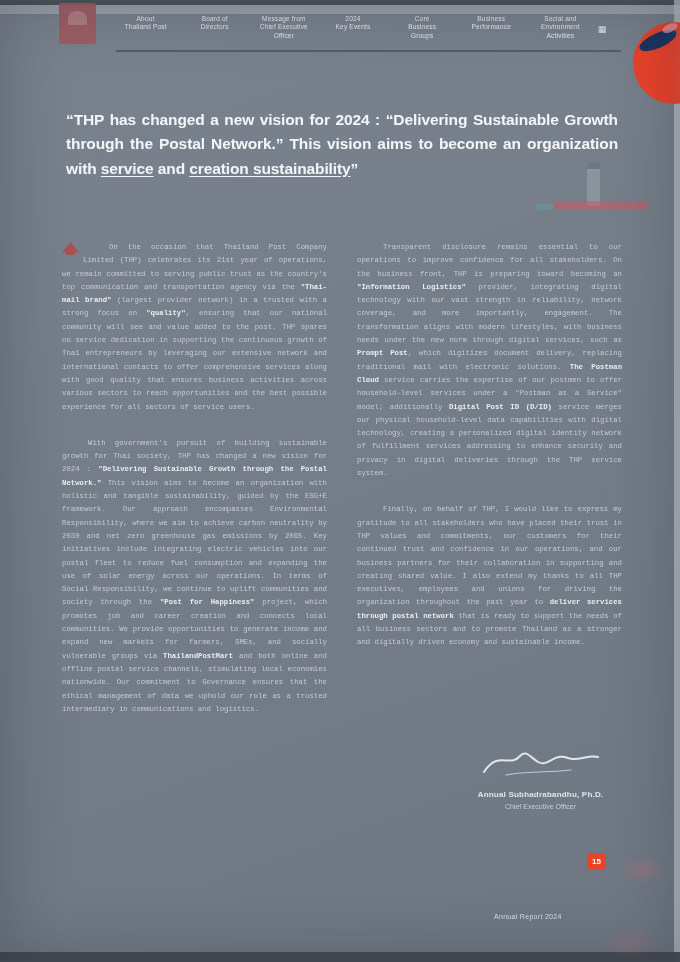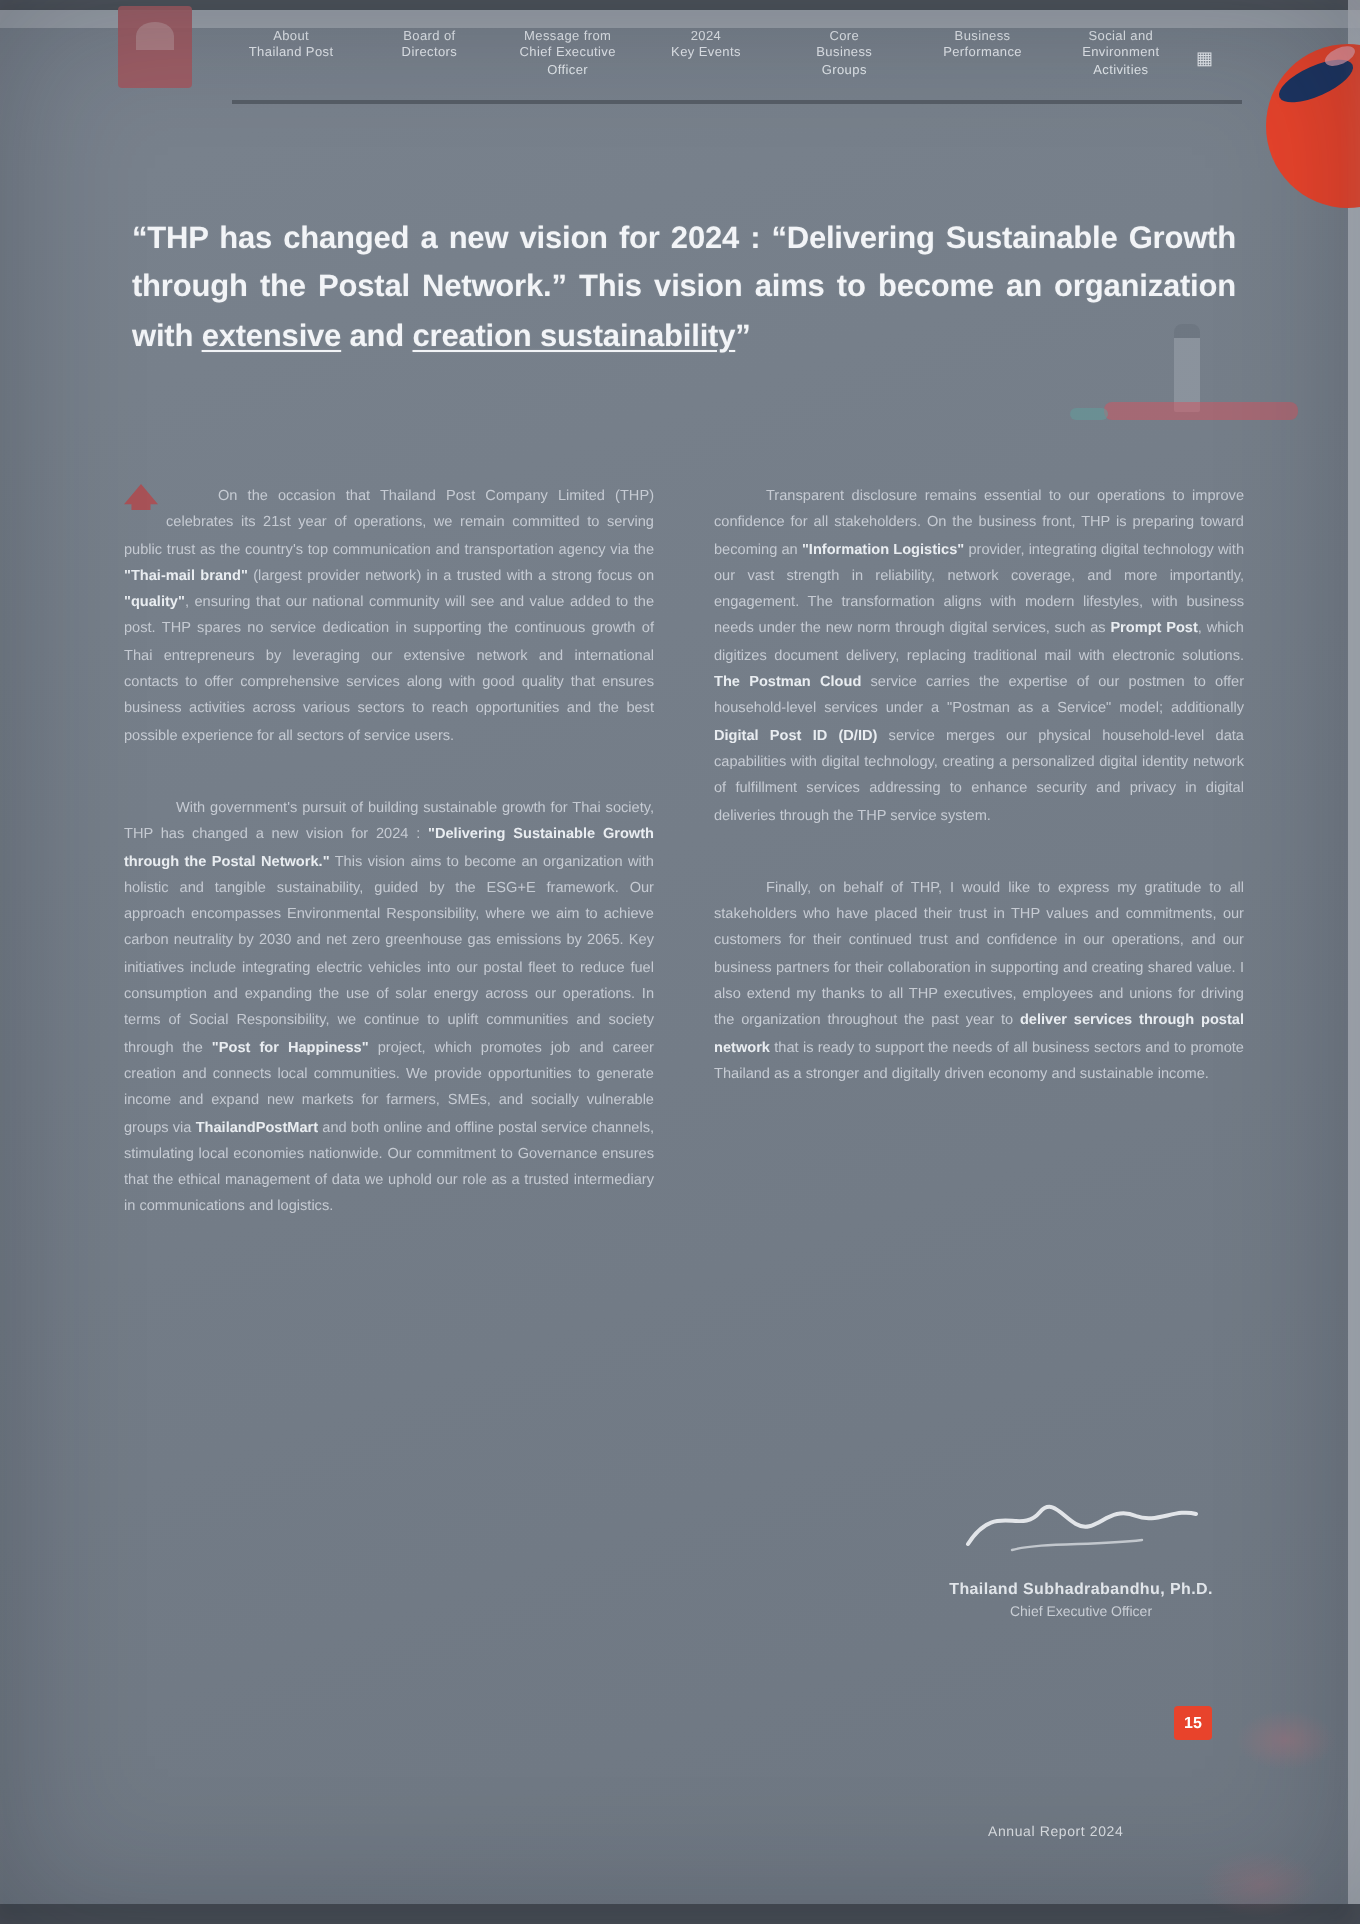--- a/index.html
+++ b/index.html
@@ -45,21 +45,21 @@
 
   
   .pillar { position:absolute; top:162px; left:587px; width:13px; height:44px;
             background:linear-gradient(#6d7681 0 7px, #8d959f 7px); border-radius:4px 4px 1px 1px; opacity:.9; }
   .streak-red  { position:absolute; top:201px; left:552px; width:97px; height:9px;
                  background:rgba(212,84,95,.5); border-radius:4px; }
   .streak-teal { position:absolute; top:204px; left:535px; width:19px; height:6px;
                  background:rgba(96,160,158,.5); border-radius:3px; }
 
   
-  .columns { position:absolute; top:241px; left:62px; width:560px; display:flex; gap:30px; }
+  .columns { position:absolute; top:241px; left:62px; width:560px; display:flex; gap:30px;font-family:Liberation Mono, monospace; }
   .col { width:271px; font-size:7.3px; line-height:13.3px; color:#c6cbd3; text-align:justify; }
   .col p { text-indent:26px; margin-bottom:23px; }
   .col b { color:#e9edf1; }
   .emblem { float:left; width:17px; height:13px; margin:1px 4px 0 0;
             background:#b04a4e; clip-path:polygon(50% 0, 100% 78%, 78% 78%, 78% 100%, 22% 100%, 22% 78%, 0 78%); opacity:.85; }
 
   
   .sig-block { position:absolute; top:742px; left:438px; width:205px; text-align:center; }
   .sig-svg { display:block; margin:0 auto 6px auto; }
   .sig-name  { font-size:8px; font-weight:bold; color:#e1e5ea; letter-spacing:.2px; }
@@ -105,21 +105,21 @@
     <div class="nav-item">Social and
 Environment
 Activities</div>
   </nav>
   <span class="nav-menu-icon">▦</span>
   <div class="nav-divider"></div>
 
   <div class="brand-circle"></div>
   <div class="brand-swoosh"></div>
 
-  <div class="quote"><span>“THP has changed a new vision for 2024 : “Delivering Sustainable Growth through the Postal Network.” This vision aims to become an organization with </span><span class="u">extensive</span><span> and </span><span class="u">creation sustainability</span><span>”</span></div>
+  <div class="quote"><span>“THP has changed a new vision for 2024 : “Delivering Sustainable Growth through the Postal Network.” This vision aims to become an organization with </span><span class="u">service</span><span> and </span><span class="u">creation sustainability</span><span>”</span></div>
 
   <div class="pillar"></div>
   <div class="streak-red"></div>
   <div class="streak-teal"></div>
 
   <div class="columns">
     <div class="col">
       <p><span class="emblem"></span><span><span>On the occasion that Thailand Post Company Limited (THP) celebrates its 21st year of operations, we remain committed to serving public trust as the country's top communication and transportation agency via the </span><b>"Thai-mail brand"</b><span> (largest provider network) in a trusted with a strong focus on </span><b>"quality"</b><span>, ensuring that our national community will see and value added to the post. THP spares no service dedication in supporting the continuous growth of Thai entrepreneurs by leveraging our extensive network and international contacts to offer comprehensive services along with good quality that ensures business activities across various sectors to reach opportunities and the best possible experience for all sectors of service users.</span></span></p>
       <p><span><span>With government's pursuit of building sustainable growth for Thai society, THP has changed a new vision for 2024 : </span><b>"Delivering Sustainable Growth through the Postal Network."</b><span> This vision aims to become an organization with holistic and tangible sustainability, guided by the ESG+E framework. Our approach encompasses Environmental Responsibility, where we aim to achieve carbon neutrality by 2030 and net zero greenhouse gas emissions by 2065. Key initiatives include integrating electric vehicles into our postal fleet to reduce fuel consumption and expanding the use of solar energy across our operations. In terms of Social Responsibility, we continue to uplift communities and society through the </span><b>"Post for Happiness"</b><span> project, which promotes job and career creation and connects local communities. We provide opportunities to generate income and expand new markets for farmers, SMEs, and socially vulnerable groups via </span><b>ThailandPostMart</b><span> and both online and offline postal service channels, stimulating local economies nationwide. Our commitment to Governance ensures that the ethical management of data we uphold our role as a trusted intermediary in communications and logistics.</span></span></p>
     </div>
@@ -127,21 +127,21 @@
       <p><span><span>Transparent disclosure remains essential to our operations to improve confidence for all stakeholders. On the business front, THP is preparing toward becoming an </span><b>"Information Logistics"</b><span> provider, integrating digital technology with our vast strength in reliability, network coverage, and more importantly, engagement. The transformation aligns with modern lifestyles, with business needs under the new norm through digital services, such as </span><b>Prompt Post</b><span>, which digitizes document delivery, replacing traditional mail with electronic solutions. </span><b>The Postman Cloud</b><span> service carries the expertise of our postmen to offer household-level services under a "Postman as a Service" model; additionally </span><b>Digital Post ID (D/ID)</b><span> service merges our physical household-level data capabilities with digital technology, creating a personalized digital identity network of fulfillment services addressing to enhance security and privacy in digital deliveries through the THP service system.</span></span></p>
       <p><span><span>Finally, on behalf of THP, I would like to express my gratitude to all stakeholders who have placed their trust in THP values and commitments, our customers for their continued trust and confidence in our operations, and our business partners for their collaboration in supporting and creating shared value. I also extend my thanks to all THP executives, employees and unions for driving the organization throughout the past year to </span><b>deliver services through postal network</b><span> that is ready to support the needs of all business sectors and to promote Thailand as a stronger and digitally driven economy and sustainable income.</span></span></p>
     </div>
   </div>
 
   <div class="sig-block">
     <svg class="sig-svg" width="130" height="42" viewBox="0 0 130 42">
       <path d="M8 30 C 22 8, 34 26, 44 14 C 50 7, 55 16, 62 20 C 72 26, 78 10, 92 16 C 102 20, 112 12, 122 15" fill="none" stroke="#eef1f4" stroke-width="2" stroke-linecap="round" opacity="0.9"></path>
       <path d="M30 33 C 45 29, 70 31, 95 28" fill="none" stroke="#eef1f4" stroke-width="1.2" stroke-linecap="round" opacity="0.65"></path>
     </svg>
-    <div class="sig-name">Thailand Subhadrabandhu, Ph.D.</div>
+    <div class="sig-name">Annual Subhadrabandhu, Ph.D.</div>
     <div class="sig-title">Chief Executive Officer</div>
   </div>
 
   <div class="footer-label">Annual Report 2024</div>
   <div class="page-num">15</div>
   <div class="blob b1"></div>
   <div class="blob b2"></div>
 
 </div>
 

